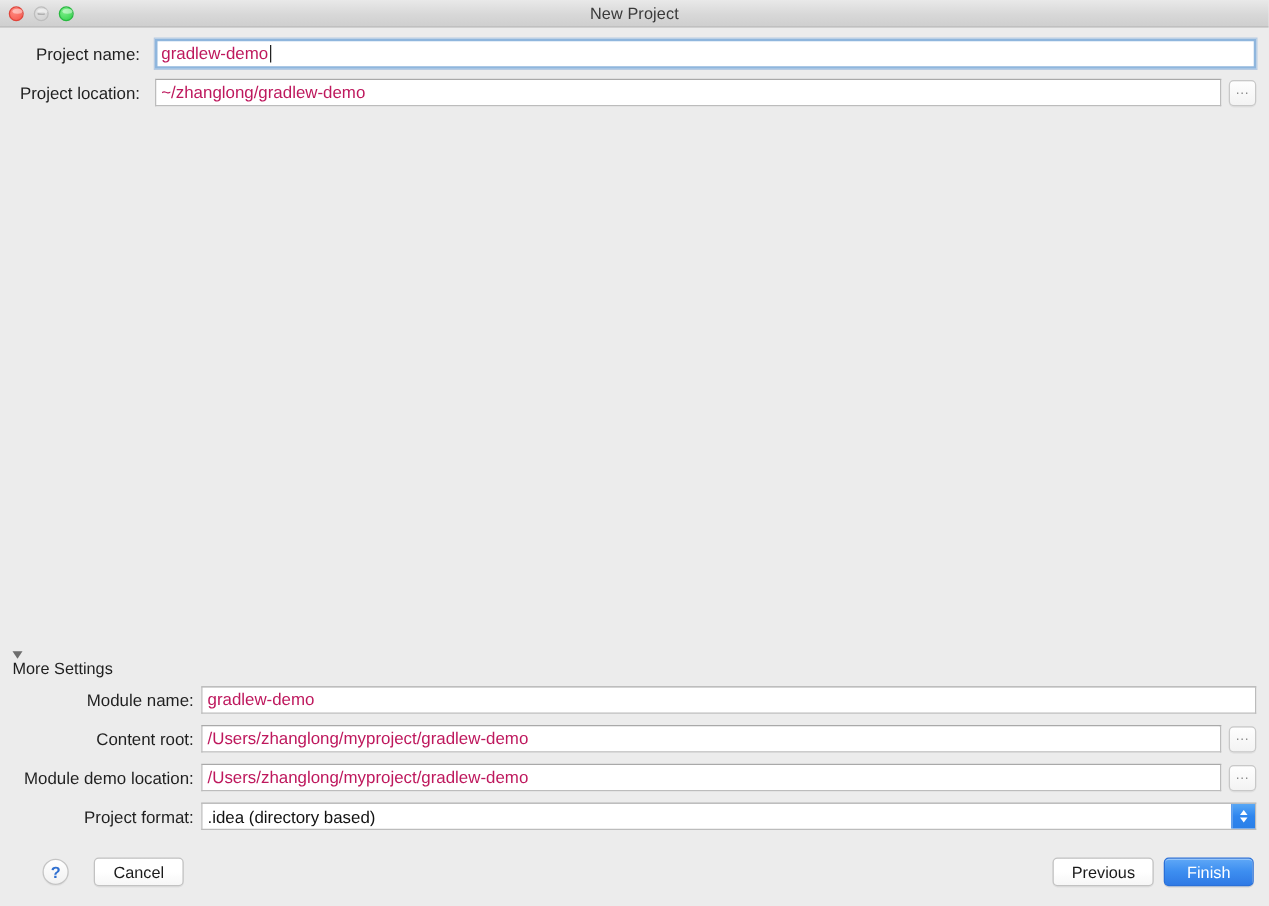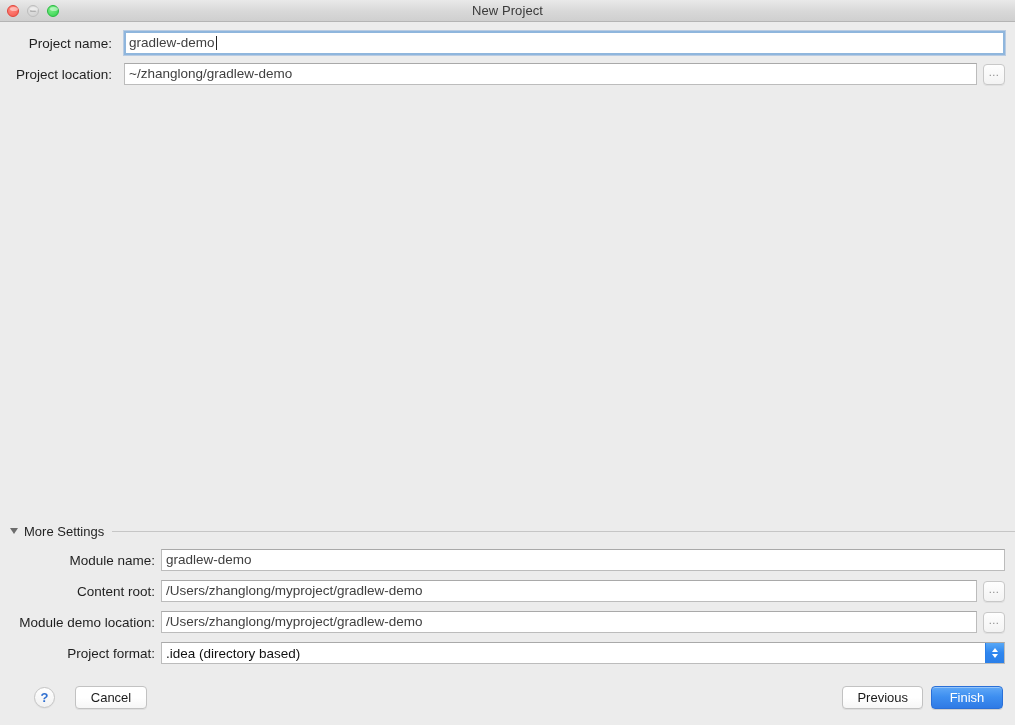--- a/index.html
+++ b/index.html
@@ -81,21 +81,21 @@
     text-align: right;
     white-space: nowrap;
     flex: 0 0 auto;
   }
   .txtfield {
     height: 22px;
     background: #ffffff;
     border: 1px solid #bcbcbc;
     border-top-color: #a9a9a9;
     font-size: 13.5px;
-    color: #404040;
+    color: #be185d;
     line-height: 20px;
     padding: 0 4px;
     display: flex;
     align-items: center;
     overflow: hidden;
     white-space: nowrap;
   }
   .txtfield.focused {
     border: 2px solid #8fb6dd;
     box-shadow: 0 0 0 1px rgba(123,165,214,0.45);
@@ -130,24 +130,24 @@
   #top-form .lbl { width: 102px; margin-right: 12px; }
   #row-project-name .txtfield { flex: 1 1 auto; height: 24px; }
   #row-project-location .txtfield { flex: 1 1 auto; }
 
   
   #spacer { flex: 1 1 auto; }
 
   
   #more-settings-header {
     display: flex;
-    align-items: center;
     padding: 0 0 0 10px;
     height: 20px;
     margin-bottom: 8px;
+    flex-direction: column;
   }
   .disclosure {
     width: 0; height: 0;
     border-left: 4.5px solid transparent;
     border-right: 4.5px solid transparent;
     border-top: 6px solid #6d6d6d;
     margin-right: 6px;
   }
   #more-settings-label {
     font-size: 13px;

